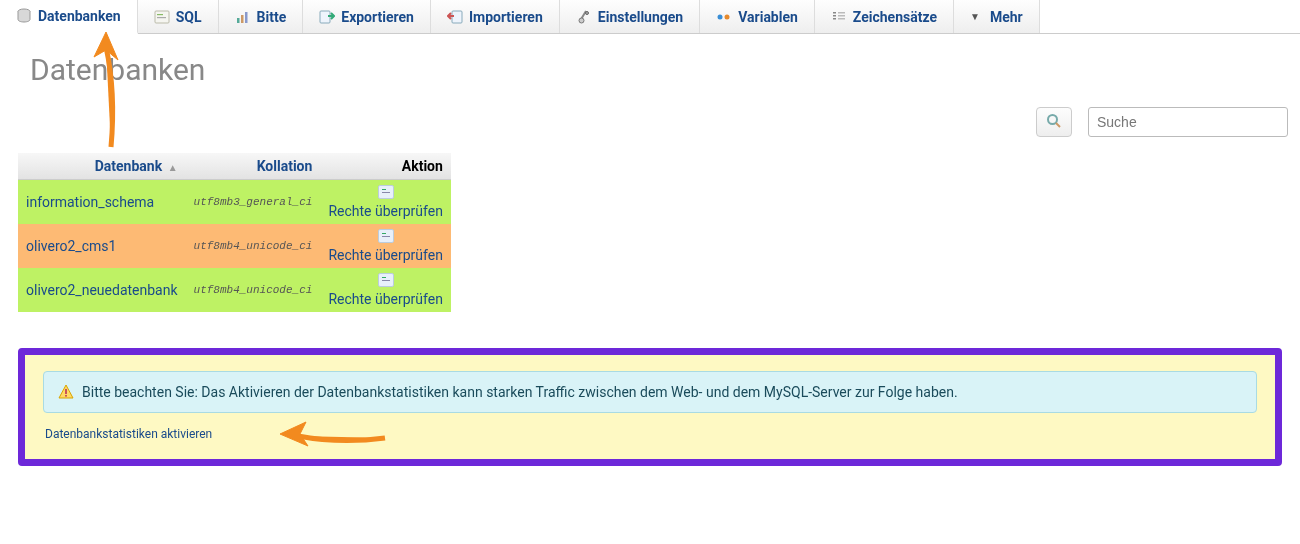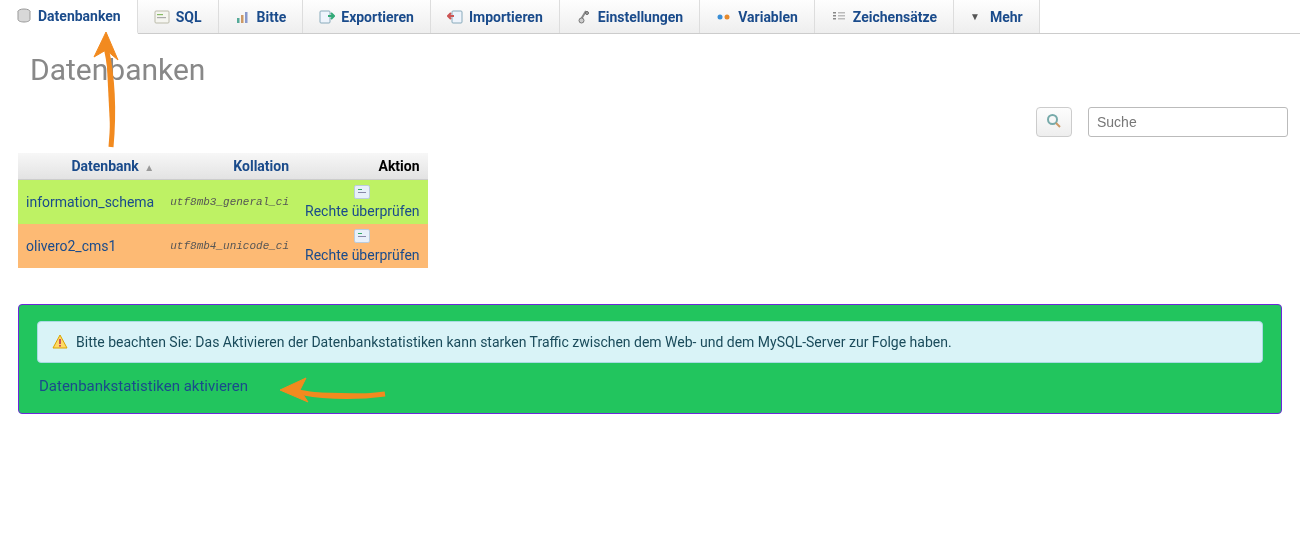--- a/index.html
+++ b/index.html
@@ -35,24 +35,24 @@
   tbody tr.odd td { background: #fdba74; }
   .db-link, .action-link { color: #1a4b8b; text-decoration: none; cursor:pointer; }
   .mono { font-family: "SFMono-Regular", Consolas, "Courier New", monospace; color: #555; font-size: 11px; font-style: italic; }
   .action-cell { display:flex; align-items:center; gap:4px;flex-direction:column; }
   .mini-icon { width:16px; height:14px; border:1px solid #bcd; border-radius:2px; background:#e8f0fa; position:relative; display:inline-block;}
   .mini-icon::before { content:""; position:absolute; left:3px; top:3px; width:4px; height:1px; background:#3a6; }
   .mini-icon::after { content:""; position:absolute; left:3px; top:6px; width:8px; height:1px; background:#88a;}
   .total { font-weight: bold; padding: 6px 8px 0 2px; }
   
   
-  .notice-outer { margin: 36px 18px 10px 18px; border:1px solid #6d28d9; border-radius:4px; padding: 16px 18px 16px 18px; background: #22c55e;}
+  .notice-outer { margin: 36px 18px 10px 18px; border:7px solid #6d28d9; border-radius:4px; padding: 16px 18px 16px 18px; background: #fef9c3;}
   .notice-inner { background: #d9f3f7; border: 1px solid #a9dbe3; border-radius: 4px; padding: 12px 14px; display:flex; align-items:center; gap:8px; font-size:14px; color:#1a4b5b;}
   .warn-icon { width:16px; height:16px; }
-  .stats-link { display:inline-block; margin: 14px 16px 2px 2px; color:#1a4b8b; font-size:15px; cursor:pointer;}
+  .stats-link { display:inline-block; margin: 14px 16px 2px 2px; color:#1a4b8b; font-size:12px; cursor:pointer;}
 
   
   .arrow1 { position:absolute; left:86px; top:32px; pointer-events:none; }
   .arrow2 { position:absolute; pointer-events:none; }
   .arrow-svg path { stroke:#f28a1f; fill:#f28a1f; }
   
   .notice-wrap-rel { position: relative; }
 </style>
 </head>
 <body>
@@ -181,20 +181,30 @@
         <td class="mono">utf8mb3_general_ci</td>
         <td>
             <div class="action-cell">
               <span class="mini-icon"></span>
               <a class="action-link">Rechte überprüfen</a>
             </div>
           </td>
       </tr>
       <tr class="odd">
         <td><a class="db-link">olivero2_cms1</a></td>
+        <td class="mono">utf8mb4_unicode_ci</td>
+        <td>
+            <div class="action-cell">
+              <span class="mini-icon"></span>
+              <a class="action-link">Rechte überprüfen</a>
+            </div>
+          </td>
+      </tr>
+      <tr class="even">
+        <td><a class="db-link">olivero2_neuedatenbank</a></td>
         <td class="mono">utf8mb4_unicode_ci</td>
         <td>
             <div class="action-cell">
               <span class="mini-icon"></span>
               <a class="action-link">Rechte überprüfen</a>
             </div>
           </td>
       </tr>
     </tbody>
   </table>

